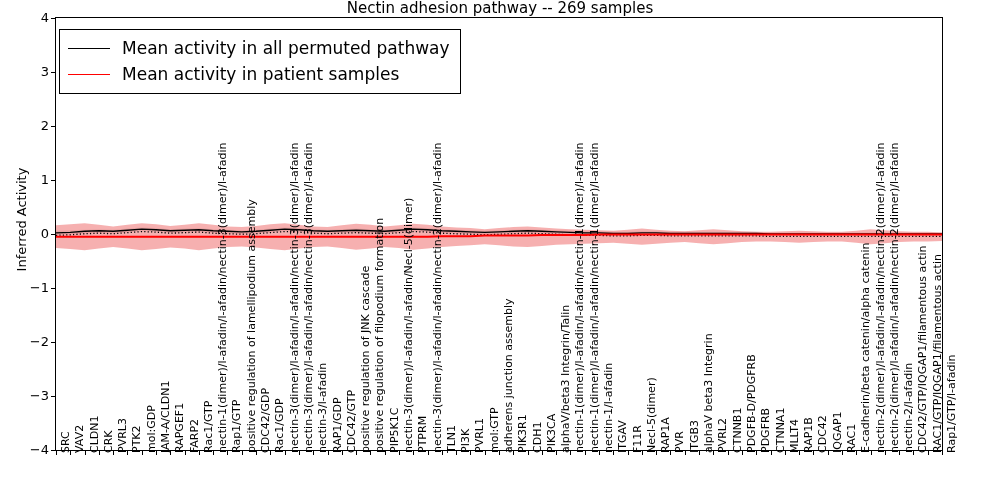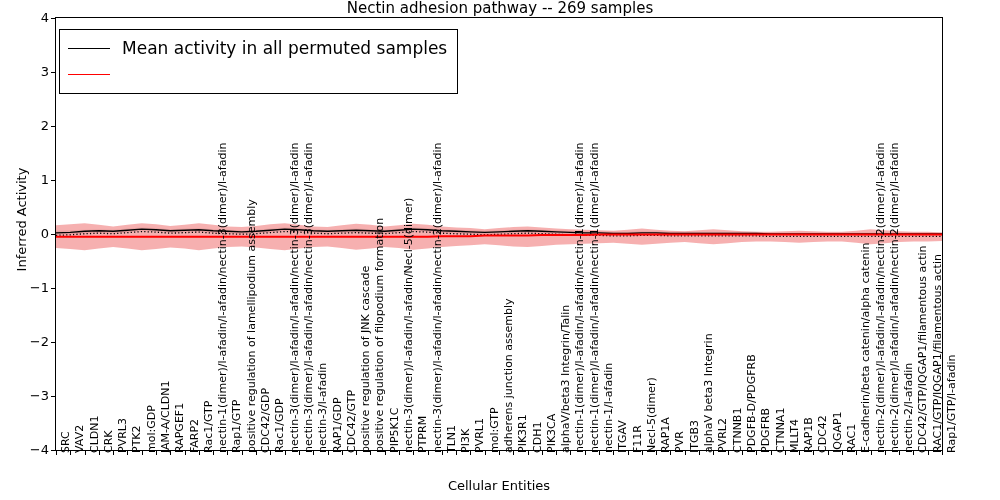--- a/index.html
+++ b/index.html
@@ -292,25 +292,25 @@
       <div class="xtick-mark" style="left: 884.839px;"></div>
       <div class="xtick" style="left: 903.129px;">nectin-2/l-afadin</div>
       <div class="xtick-mark" style="left: 899.129px;"></div>
       <div class="xtick" style="left: 917.419px;">CDC42/GTP/IQGAP1/filamentous actin</div>
       <div class="xtick-mark" style="left: 913.419px;"></div>
       <div class="xtick" style="left: 931.71px;">RAC1/GTP/IQGAP1/filamentous actin</div>
       <div class="xtick-mark" style="left: 927.71px;"></div>
       <div class="xtick" style="left: 946px;">Rap1/GTP/l-afadin</div>
       <div class="xtick-mark" style="left: 942px;"></div>
     </div>
-  <div id="x-axis-label">Cellular Entities</div>
 
   <div id="legend">
     <div class="legend-row">
       <span class="legend-line" style="border-top-color: rgb(0, 0, 0);"></span>
-      <span class="legend-text">Mean activity in all permuted samples</span>
+      <span class="legend-text">Mean activity in all permuted pathway</span>
     </div>
     <div class="legend-row">
       <span class="legend-line" style="border-top-color: rgb(255, 0, 0);"></span>
+      <span class="legend-text">Mean activity in patient samples</span>
     </div>
   </div>
 
 </div>
 
 </body></html>

